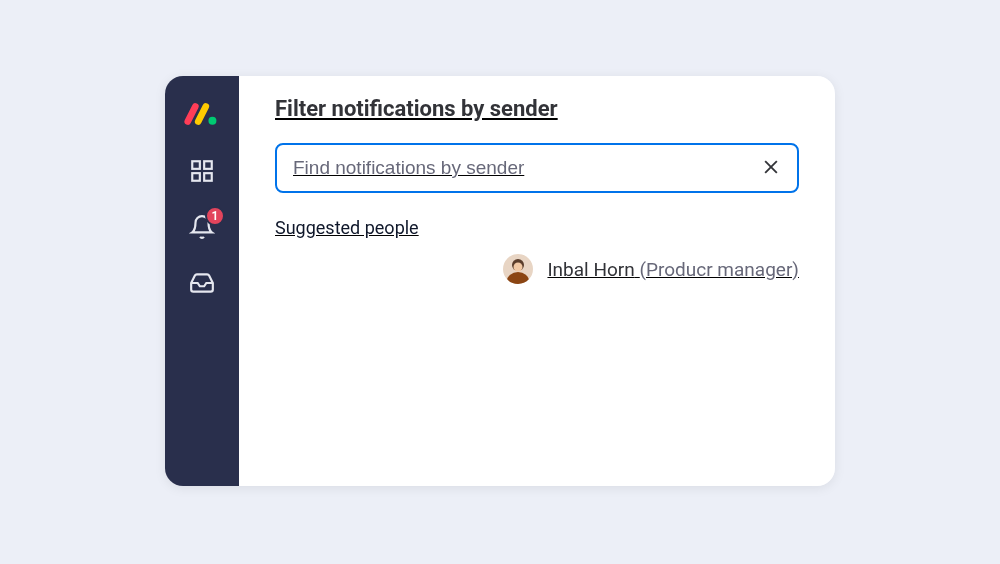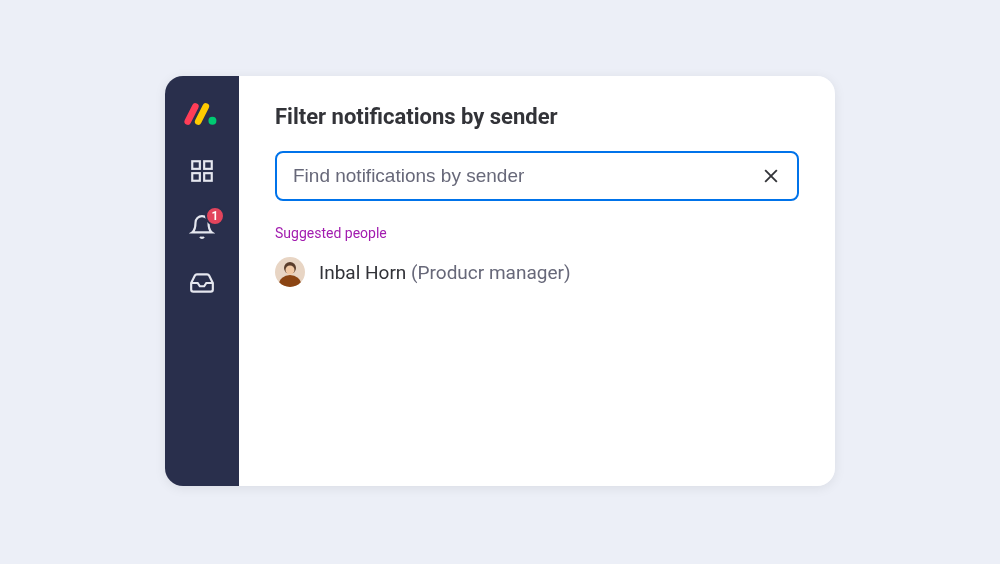--- a/index.html
+++ b/index.html
@@ -72,31 +72,32 @@
       font-size: 12px;
       font-weight: 600;
       display: flex;
       align-items: center;
       justify-content: center;
       border: 2px solid #292f4c;
     }
     .main {
       flex: 1;
       background: #ffffff;
-      padding: 28px 36px;
+      padding: 20px 36px;
+      text-decoration: underline;
     }
     .title {
       font-size: 22px;
       font-weight: 700;
       color: #323338;
       margin-bottom: 22px;
     }
     .search-box {
       display: flex;
-      align-items: center;
+      align-items: flex-start;
       border: 2px solid #0073ea;
       border-radius: 8px;
       padding: 12px 16px;
       margin-bottom: 24px;
       gap: 48px;
     }
     .search-input {
       flex: 1;
       border: none;
       outline: none;
@@ -113,34 +114,35 @@
       cursor: pointer;
     }
     .clear-icon svg {
       width: 100%;
       height: 100%;
       stroke: currentColor;
       stroke-width: 2.2;
       fill: none;
     }
     .suggested-label {
-      font-size: 14px;
-      color: #a21caf;
+      font-size: 18px;
+      color: #0f172a;
       margin-bottom: 16px;
     }
     .people-list {
       display: flex;
       flex-direction: column;
       gap: 16px;
     }
     .person {
       display: flex;
       align-items: center;
       gap: 14px;
       cursor: pointer;
+      justify-content: flex-end;
     }
     .avatar {
       width: 30px;
       height: 30px;
       border-radius: 50%;
       overflow: hidden;
       flex-shrink: 0;
     }
     .avatar svg {
       width: 100%;

